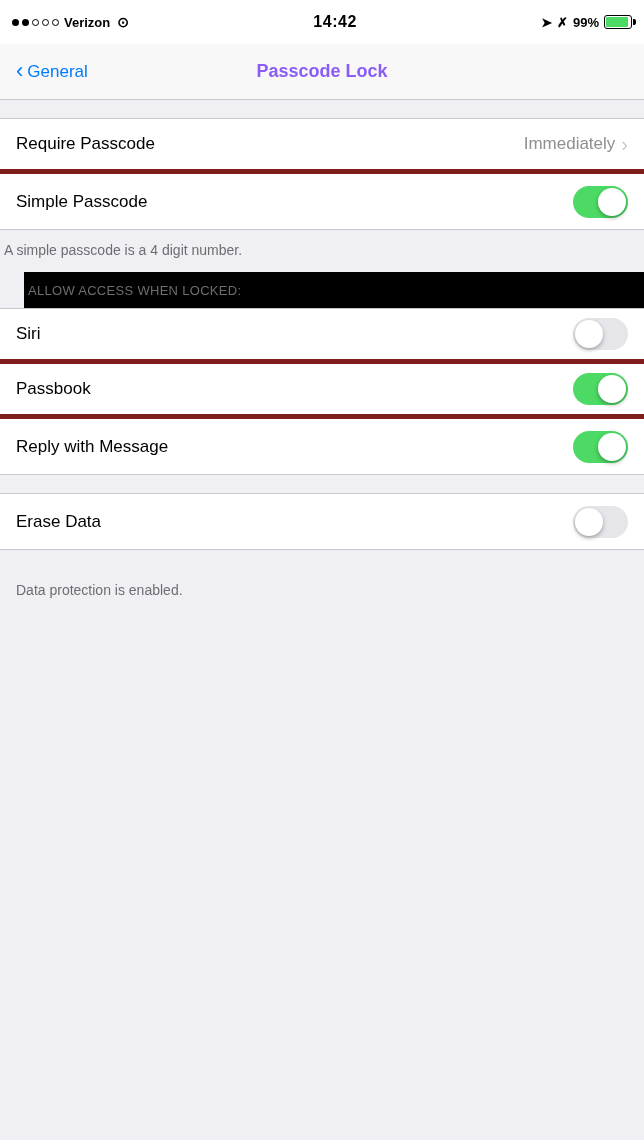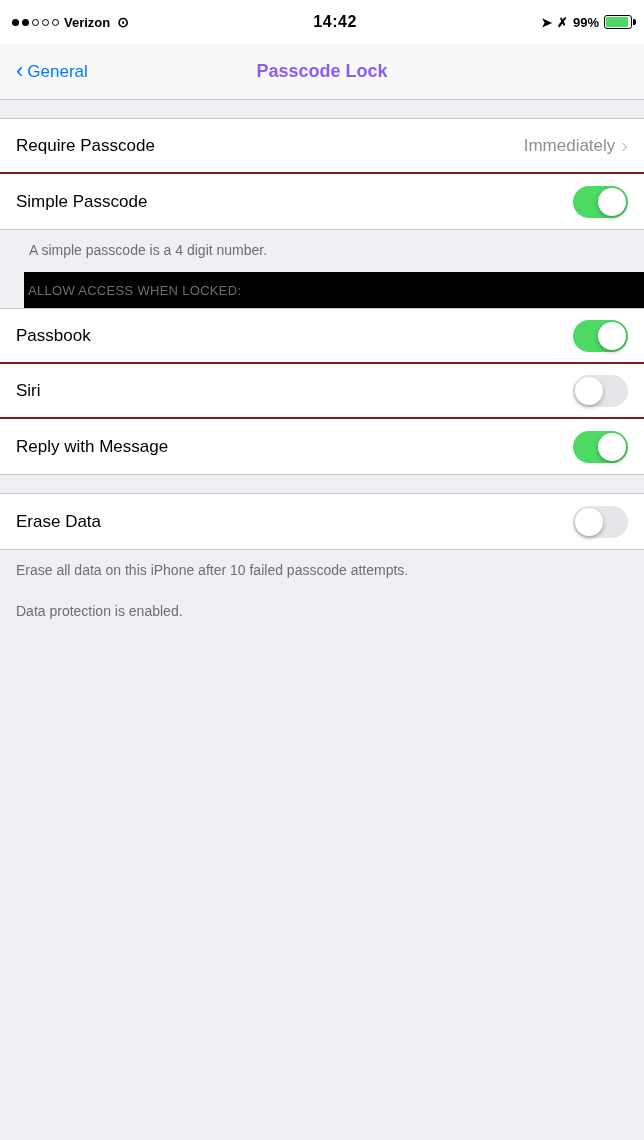--- a/index.html
+++ b/index.html
@@ -134,21 +134,21 @@
       border-bottom: 1px solid #c8c7cc;
       margin-bottom: 0;
     }
 
     .settings-row {
       display: flex;
       align-items: center;
       justify-content: space-between;
       padding: 0 16px;
       height: 55px;
-      border-bottom: 2px solid #7f1d1d;
+      border-bottom: 5px solid #7f1d1d;
       background: #fff;
     }
     .settings-row:last-child {
       border-bottom: none;
     }
 
     .row-label {
       font-size: 17px;
       color: #000;
     }
@@ -195,21 +195,21 @@
     }
     .toggle.on .toggle-knob {
       left: 25px;
     }
     .toggle.off .toggle-knob {
       left: 2px;
     }
 
     
     .description-block {
-      padding: 10px 29px 12px;
+      padding: 10px 4px 12px;
       background: #efeff4;
     }
     .description-text {
       font-size: 14px;
       color: #6d6d72;
     }
 
     
     .section-header {
       padding: 8px 4px 8px;
@@ -296,49 +296,48 @@
 <div class="description-block">
   <span class="description-text">A simple passcode is a 4 digit number.</span>
 </div>
 
 <div class="section-header">
   <span class="section-header-text">ALLOW ACCESS WHEN LOCKED:</span>
 </div>
 
 <div class="settings-group">
   <div class="settings-row">
+    <span class="row-label">Siri</span>
+    <div class="toggle off">
+      <div class="toggle-knob"></div>
+    </div>
+  </div>
+  <div class="settings-row">
     <span class="row-label">Passbook</span>
     <div class="toggle on">
       <div class="toggle-knob"></div>
     </div>
   </div>
   <div class="settings-row">
-    <span class="row-label">Siri</span>
-    <div class="toggle off">
-      <div class="toggle-knob"></div>
-    </div>
-  </div>
-  <div class="settings-row">
     <span class="row-label">Reply with Message</span>
     <div class="toggle on">
       <div class="toggle-knob"></div>
     </div>
   </div>
 </div>
 
 <div class="section-spacer"></div>
 
 <div class="settings-group">
   <div class="settings-row">
     <span class="row-label">Erase Data</span>
     <div class="toggle off">
       <div class="toggle-knob"></div>
     </div>
   </div>
 </div>
 
 <div class="footer-block">
-  <p class="footer-text">Erase all data on this iPhone after 10 failed passcode attempts.</p>
   <br>
   <p class="footer-text">Data protection is enabled.</p>
 </div>
 
 <div class="bottom-spacer"></div>
 
 </body></html>

